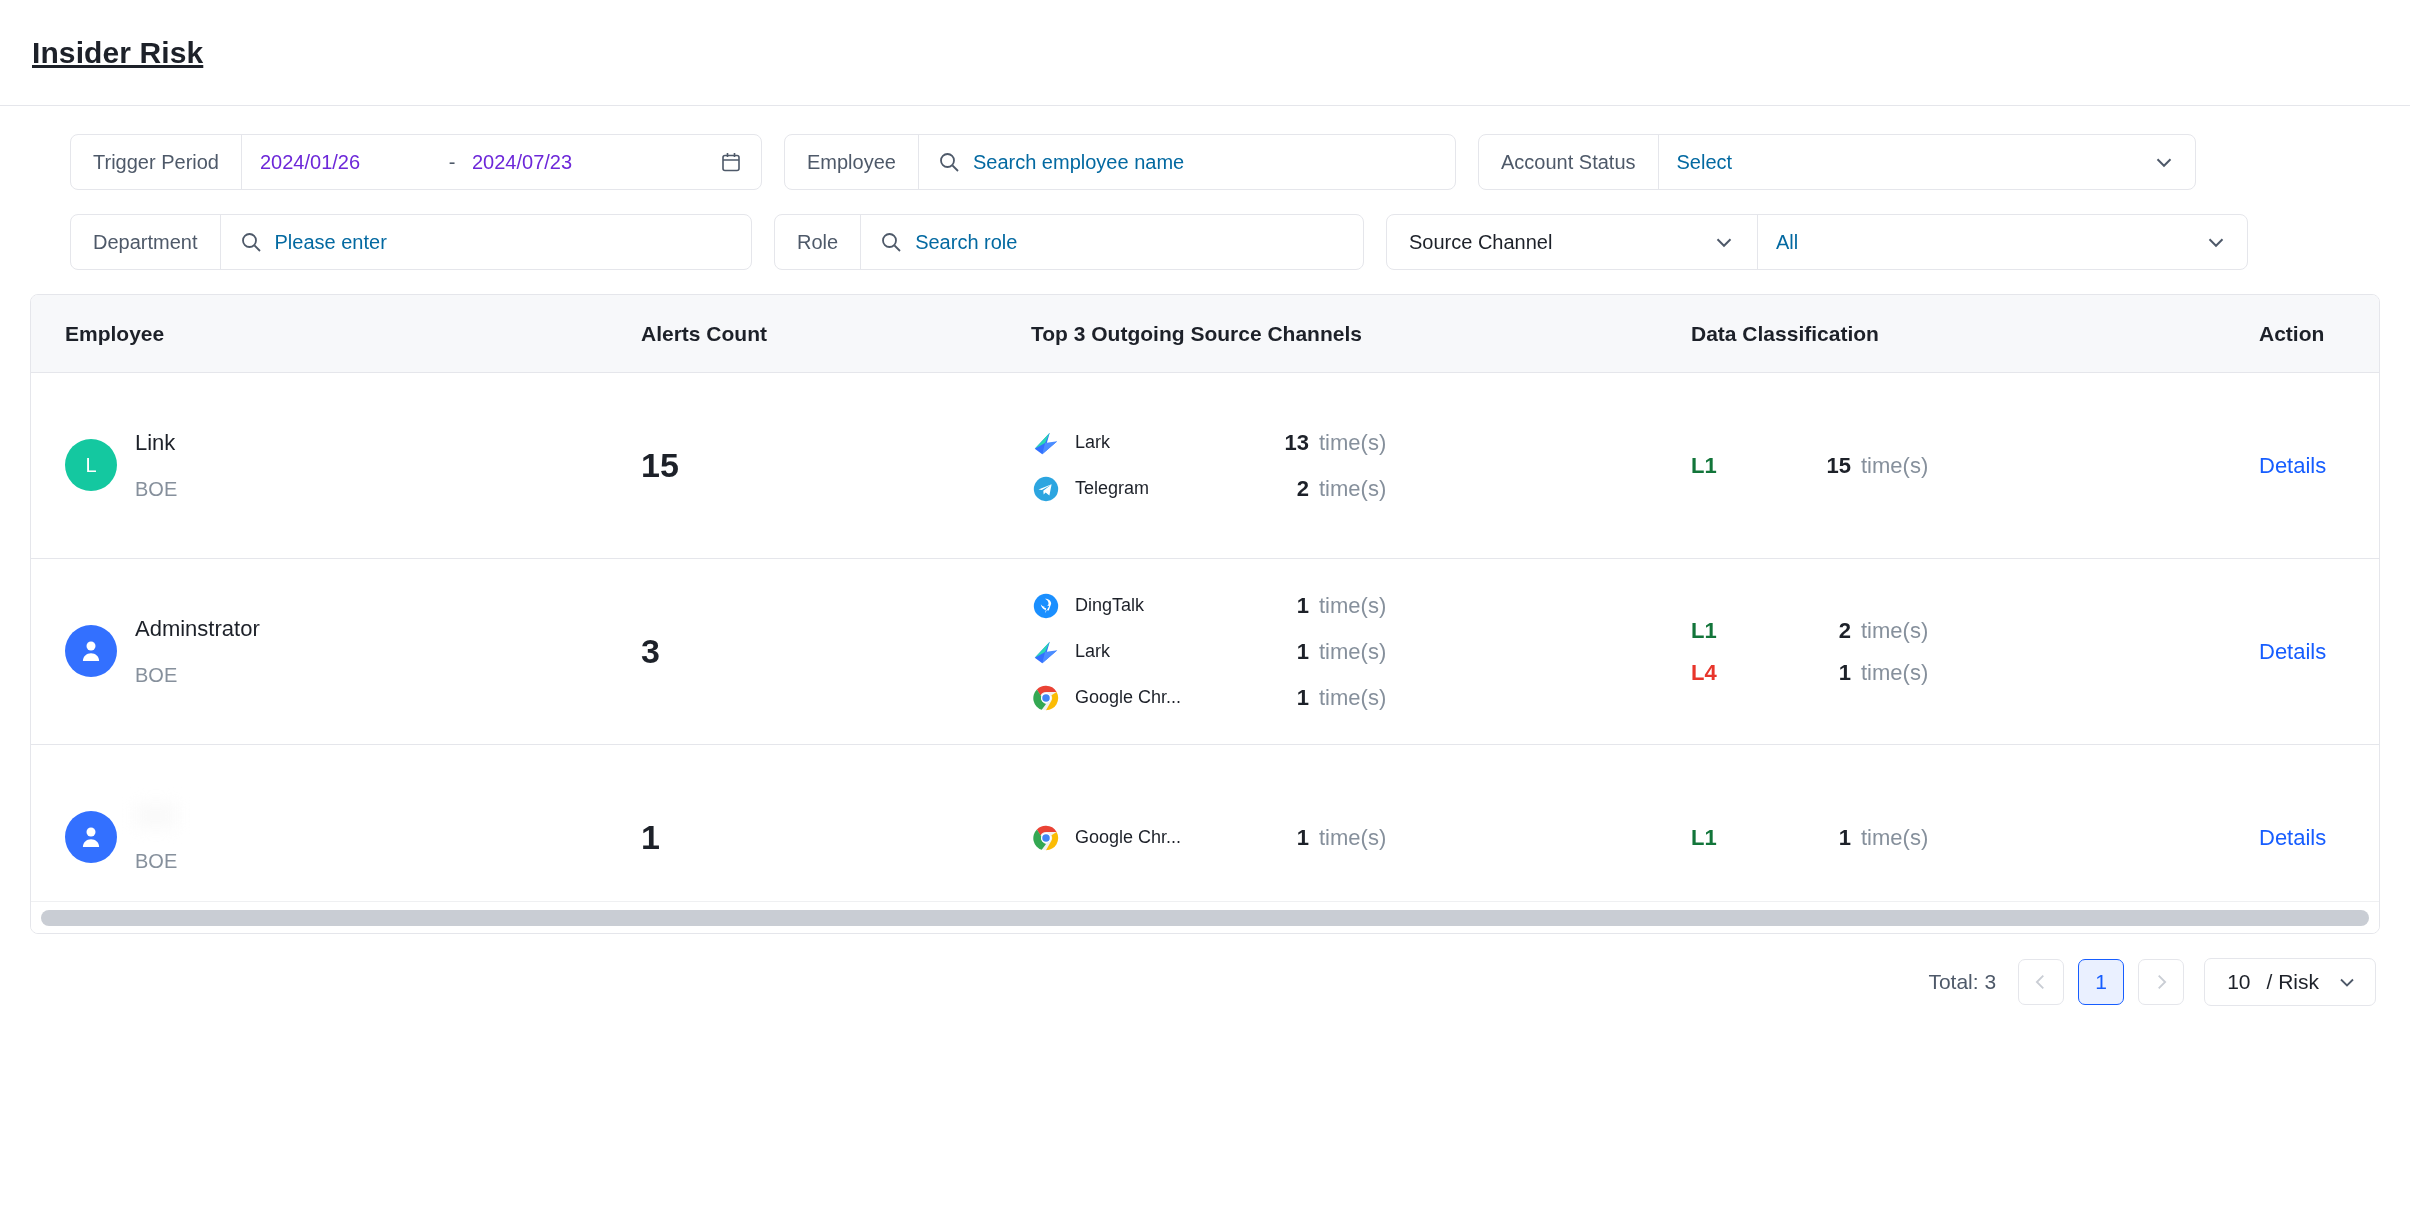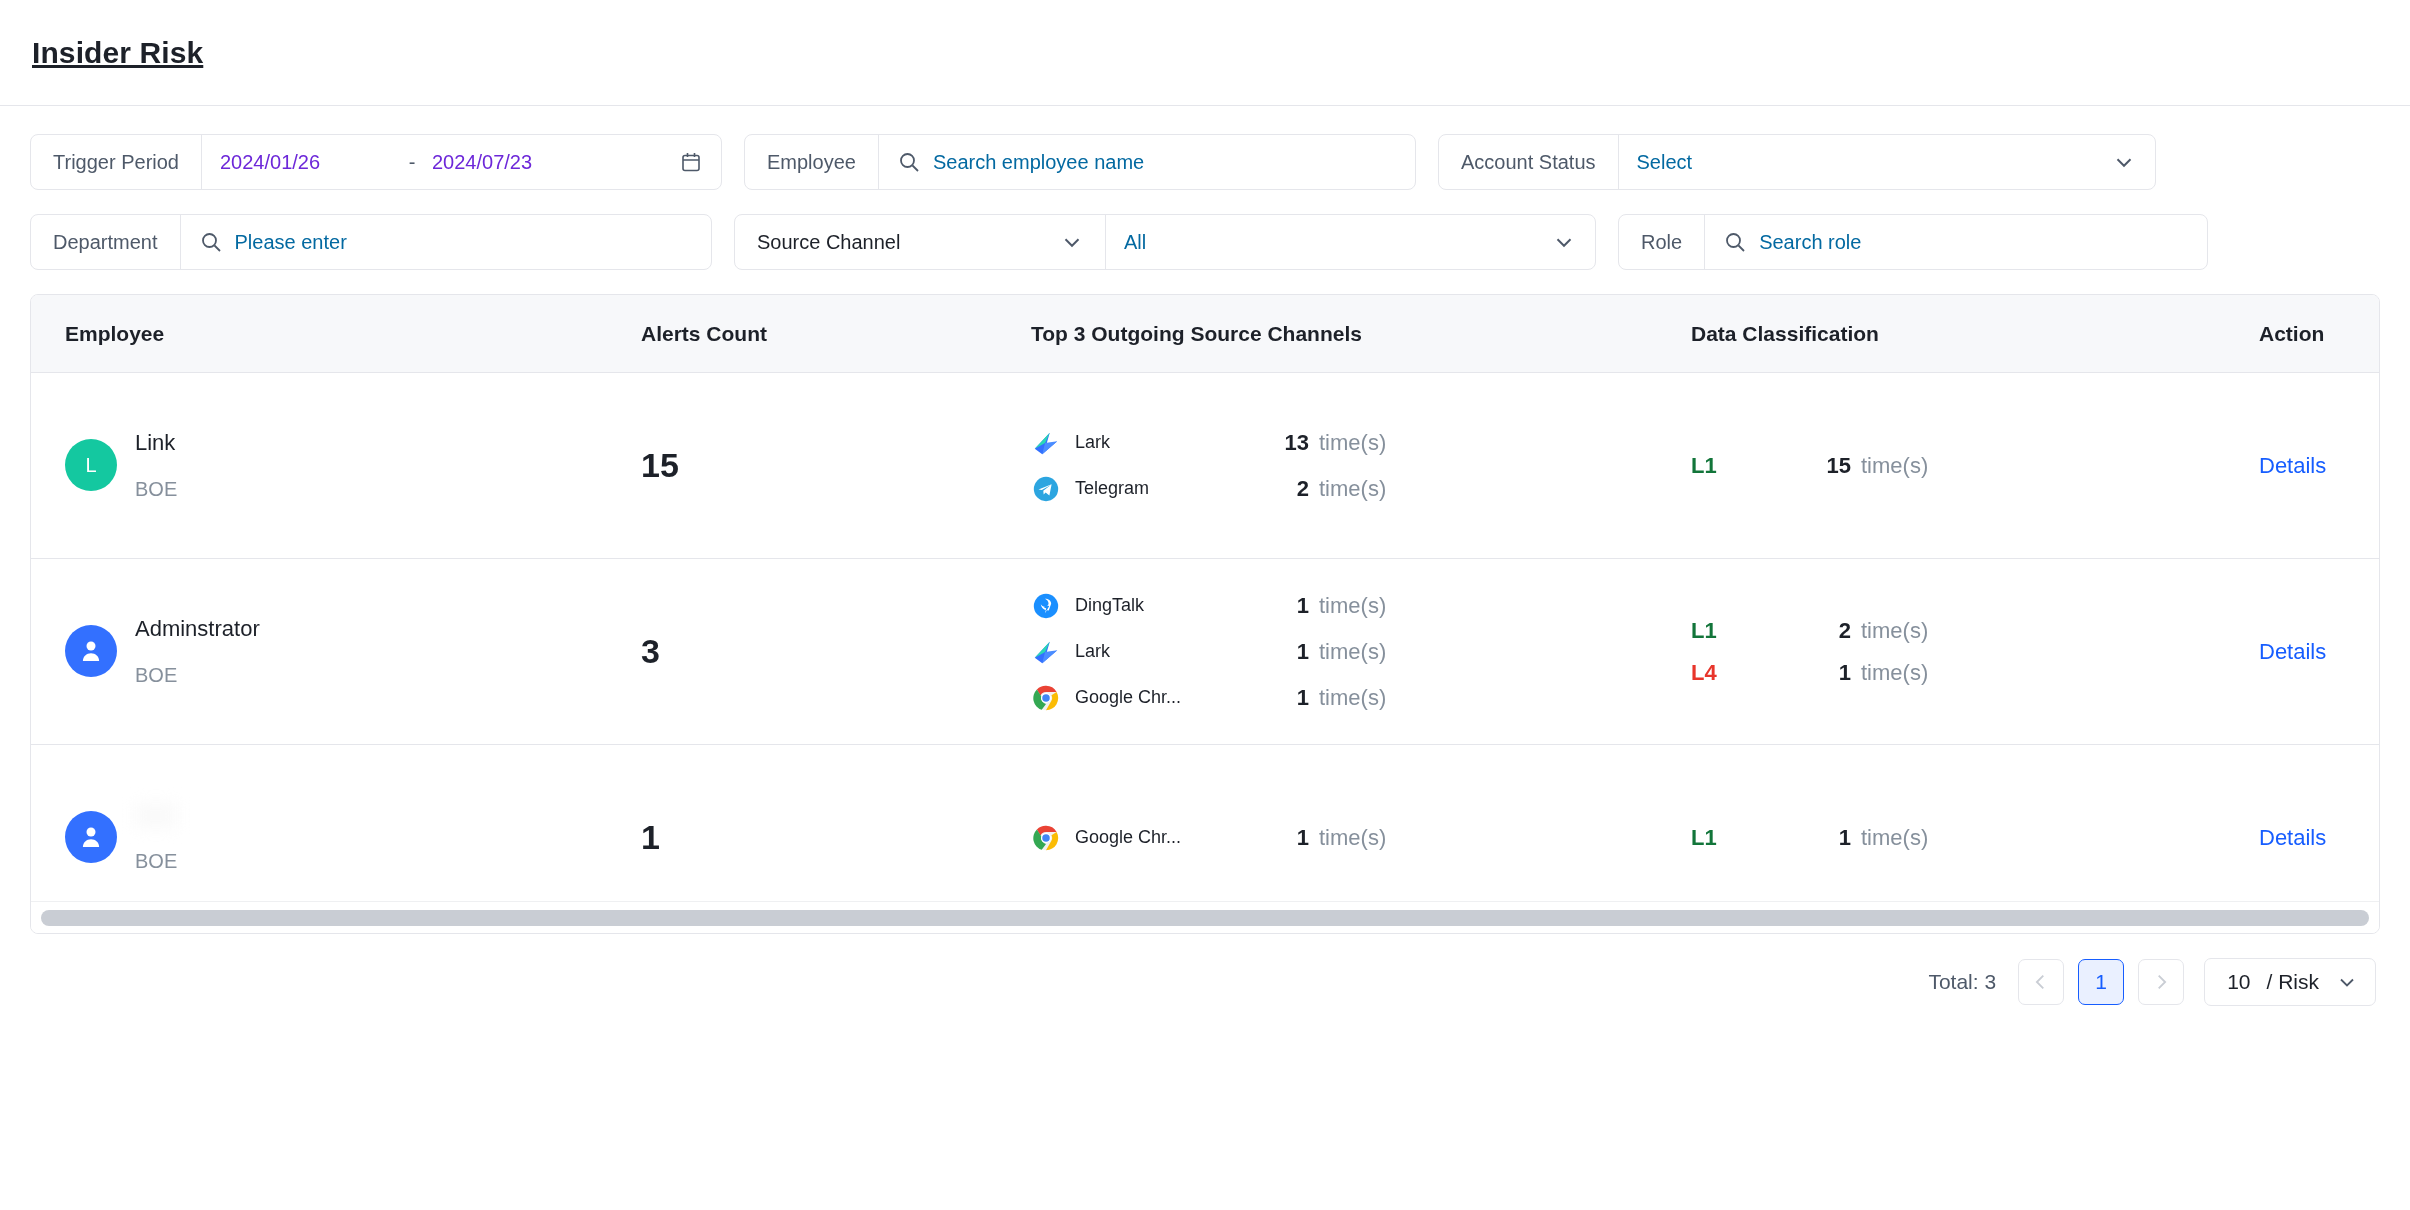--- a/index.html
+++ b/index.html
@@ -17,21 +17,21 @@
   .page-header {
     height: 106px;
     display:flex; align-items:center;
     padding-left: 32px;
     border-bottom: 1px solid #e5e6eb;
     text-decoration: underline;
   }
   .page-title { font-size: 30px; font-weight: 700; color:#1d2129; letter-spacing:0.1px; }
 
   
-  .filters { padding: 28px 30px 0 30px; }
+  .filters { padding: 28px 30px 0 30px; margin-left: 40px; }
   .filter-row { display:flex; align-items:center; gap:22px; margin-bottom: 24px; }
 
   .fgroup {
     display:flex; align-items:stretch;
     border:1px solid #e5e6eb; border-radius:8px;
     height: 56px; background:#fff;
   }
   .fgroup-label {
     display:flex; align-items:center; justify-content:center;
     padding: 0 22px;
@@ -251,49 +251,49 @@
           <span class="ico">
             <svg width="24" height="24" viewBox="0 0 24 24" fill="none" stroke="#4e5969" stroke-width="1.8">
               <circle cx="10.5" cy="10.5" r="6.5"></circle>
                 <path d="M15.5 15.5L21 21"></path>
             </svg>
           </span>
           <span class="ph">Please enter</span>
         </div>
       </div>
 
-      <div class="fgroup src-group">
-        <div class="fgroup-label plain">
-          <span class="txt">Source Channel</span>
-          <span class="ico">
-            <svg width="26" height="26" viewBox="0 0 24 24" fill="none" stroke="#4e5969" stroke-width="1.8">
-                <path d="M6 9.5l6 6 6-6"></path>
-              </svg>
-          </span>
-        </div>
-        <div class="fgroup-field" style="border-left:1px solid #e5e6eb;">
-          <span class="ph">All</span>
-          <span class="ico">
-            <svg width="26" height="26" viewBox="0 0 24 24" fill="none" stroke="#4e5969" stroke-width="1.8">
-                <path d="M6 9.5l6 6 6-6"></path>
-              </svg>
-          </span>
-        </div>
-      </div>
-
       <div class="fgroup role-group">
         <div class="fgroup-label">Role</div>
         <div class="fgroup-field">
           <span class="ico">
             <svg width="24" height="24" viewBox="0 0 24 24" fill="none" stroke="#4e5969" stroke-width="1.8">
               <circle cx="10.5" cy="10.5" r="6.5"></circle>
                 <path d="M15.5 15.5L21 21"></path>
             </svg>
           </span>
           <span class="ph">Search role</span>
+        </div>
+      </div>
+
+      <div class="fgroup src-group">
+        <div class="fgroup-label plain">
+          <span class="txt">Source Channel</span>
+          <span class="ico">
+            <svg width="26" height="26" viewBox="0 0 24 24" fill="none" stroke="#4e5969" stroke-width="1.8">
+                <path d="M6 9.5l6 6 6-6"></path>
+              </svg>
+          </span>
+        </div>
+        <div class="fgroup-field" style="border-left:1px solid #e5e6eb;">
+          <span class="ph">All</span>
+          <span class="ico">
+            <svg width="26" height="26" viewBox="0 0 24 24" fill="none" stroke="#4e5969" stroke-width="1.8">
+                <path d="M6 9.5l6 6 6-6"></path>
+              </svg>
+          </span>
         </div>
       </div>
 
     </div>
 
     
 
   </div>
 
   <div class="table-wrap">

